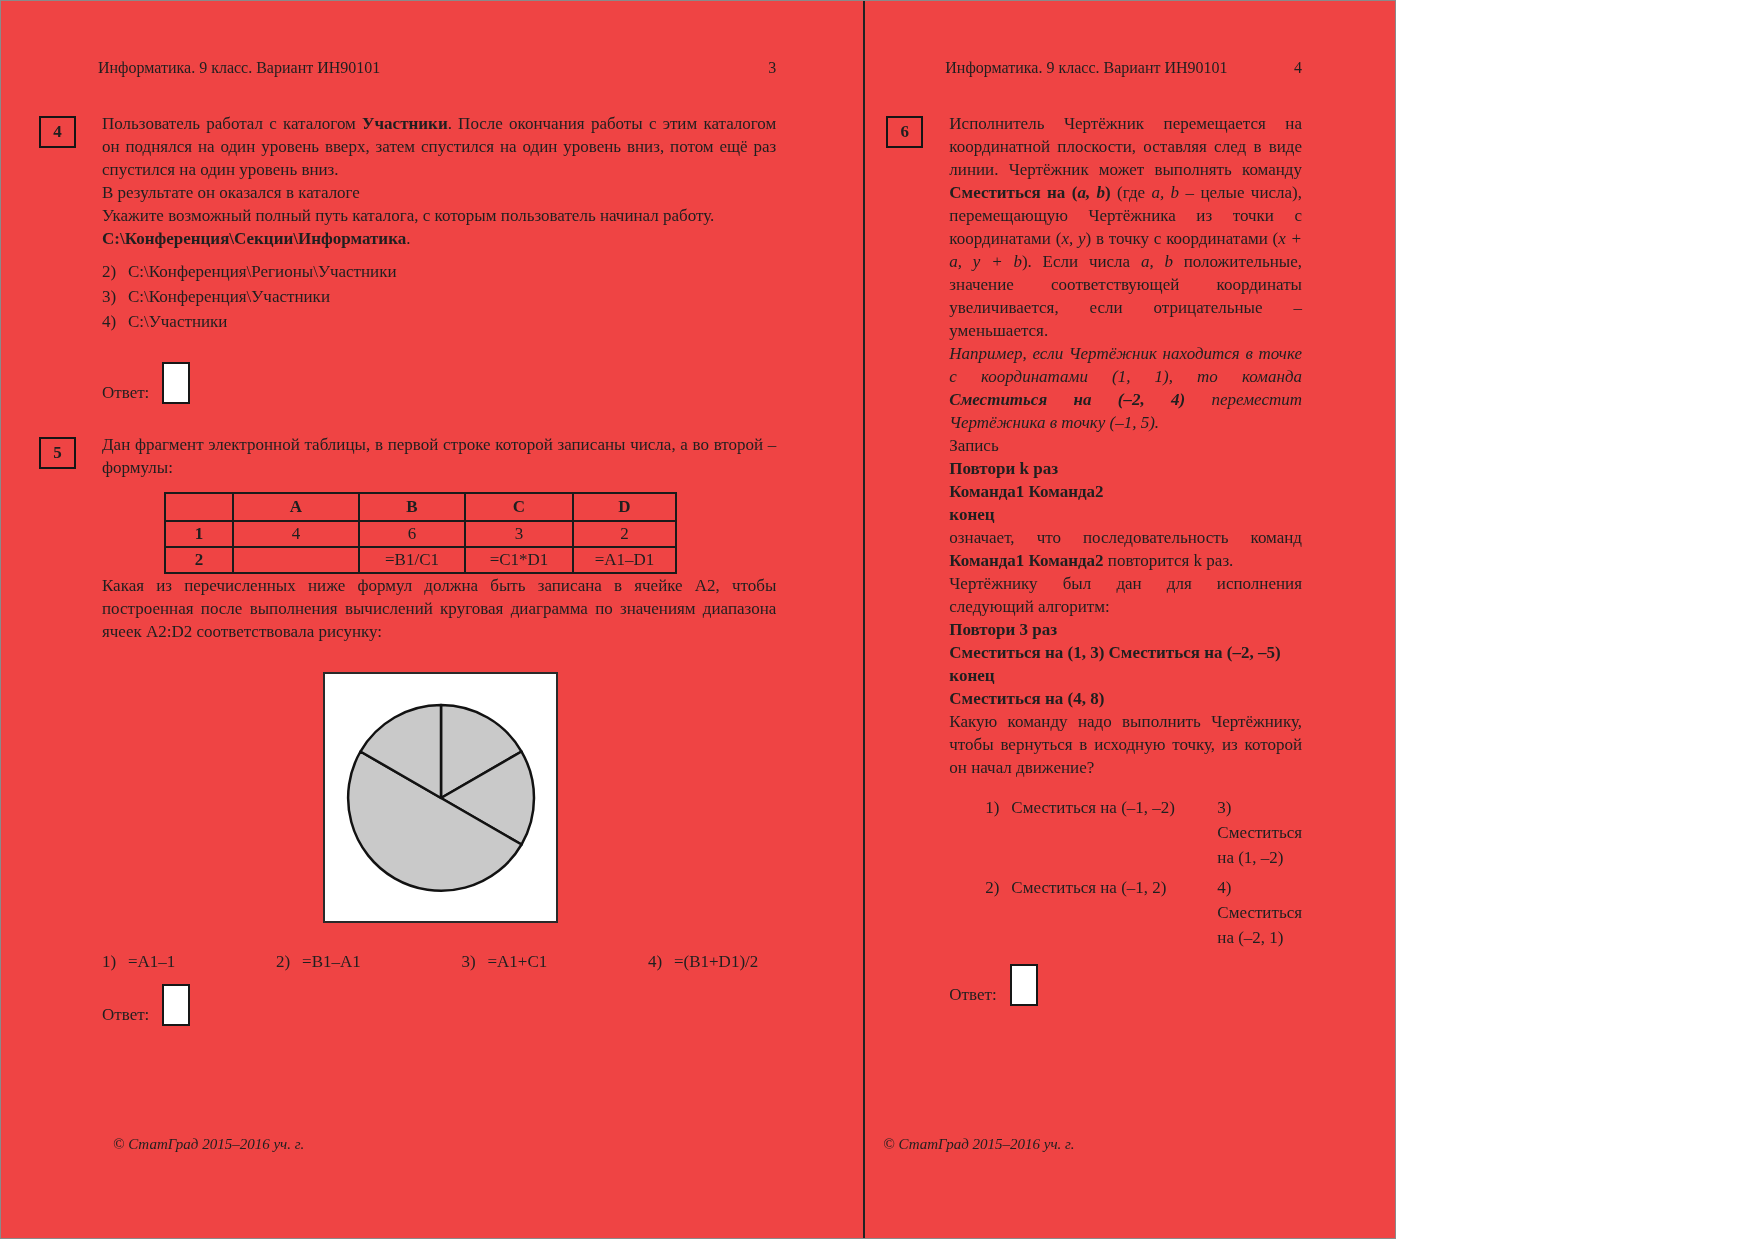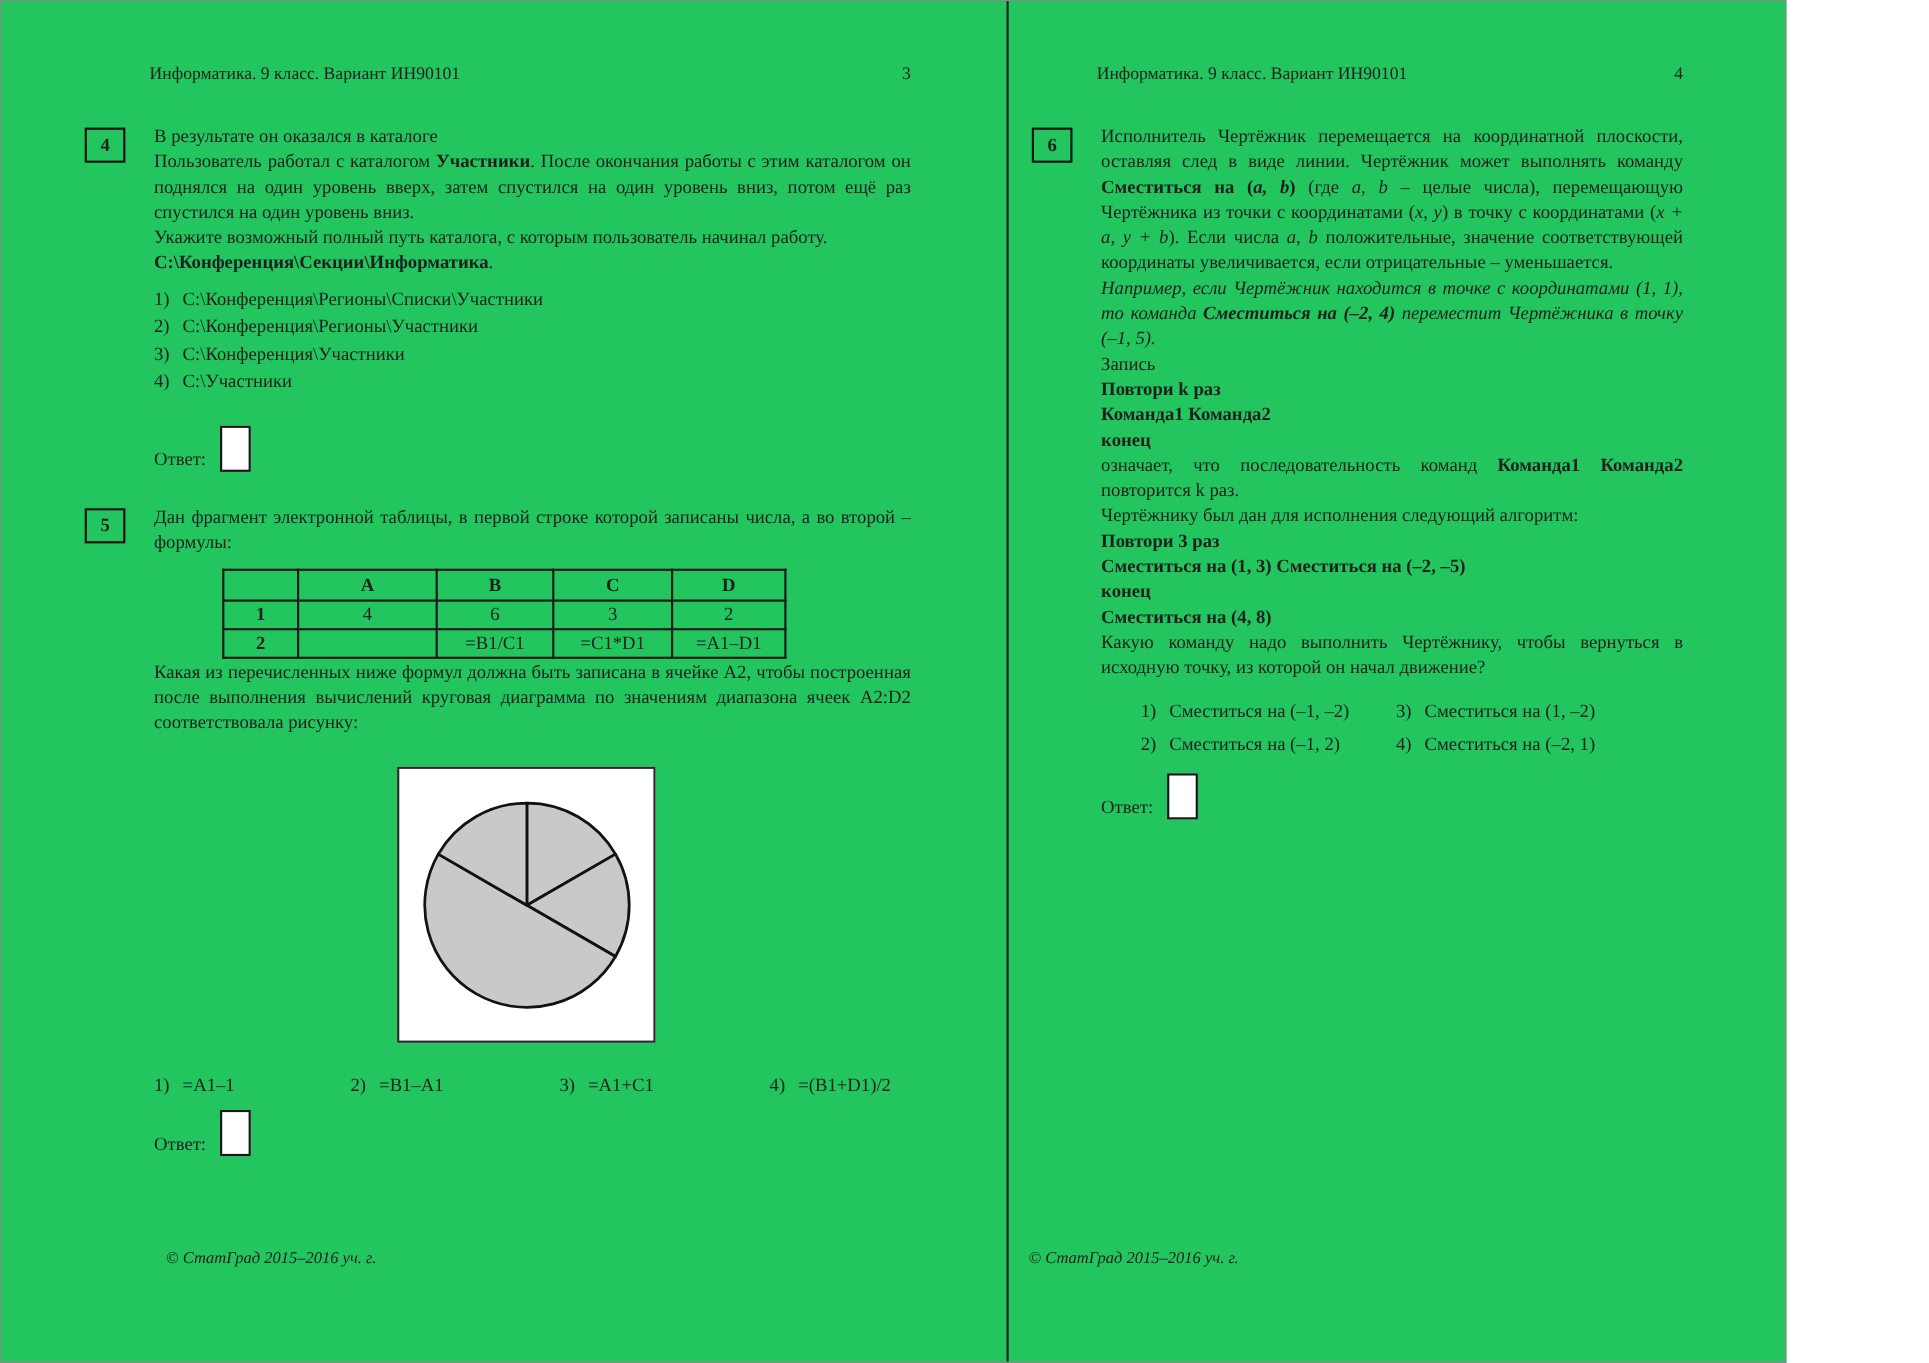--- a/index.html
+++ b/index.html
@@ -1,21 +1,21 @@
 <!DOCTYPE html>
 <html><head>
 <meta charset="utf-8">
 <style>
   html,body{margin:0;padding:0;background:#ffffff;}
   .sheet{
-    width:1624px;height:1239px;box-sizing:border-box;
-    border:1px solid #8a8a8a;background:#22c55e;
+    width:1396px;height:1239px;box-sizing:border-box;
+    border:1px solid #8a8a8a;background:#ef4444;
     display:flex;position:relative;overflow:hidden;
     font-family:"Liberation Serif","DejaVu Serif",serif;
-    color:#1f1f1f;font-size:17px;line-height:23px;padding-left:38px;
+    color:#1f1f1f;font-size:17px;line-height:23px;
   }
   .page{position:relative;box-sizing:border-box;height:100%;}
   .page-left{width:876px;padding:55px 87px 0 38px;}
   .page-right{flex:1;border-left:2px solid #222;padding:55px 93px 0 21px;}
   .page-header{display:flex;justify-content:space-between;margin:0 0 33px 59px;font-size:16px;}
   .question{display:flex;margin:0;}
   .qnum{
     flex:0 0 33px;height:28px;border:2px solid #151515;box-sizing:content-box;
     font-weight:700;text-align:center;line-height:28px;margin-top:4px;
   }
@@ -63,29 +63,26 @@
 
   <div class="page page-left">
     <div class="page-header">
       <span>Информатика. 9 класс. Вариант ИН90101</span>
       <span>3</span>
     </div>
 
     <section class="question">
       <div class="qnum">4</div>
       <div class="qbody">
+        <p class="para"><span>Пользователь работал с каталогом </span><span class="seg-b">Участники</span><span>. После окончания работы с этим каталогом он поднялся на один уровень вверх, затем спустился на один уровень вниз, потом ещё раз спустился на один уровень вниз.</span></p>
         <p class="para"><span>В результате он оказался в каталоге</span></p>
-        <p class="para"><span>Пользователь работал с каталогом </span><span class="seg-b">Участники</span><span>. После окончания работы с этим каталогом он поднялся на один уровень вверх, затем спустился на один уровень вниз, потом ещё раз спустился на один уровень вниз.</span></p>
         <p class="para"><span>Укажите возможный полный путь каталога, с которым пользователь начинал работу.</span></p>
         <p class="para"><span class="seg-b">C:\Конференция\Секции\Информатика</span><span>.</span></p>
 
         <div class="options-v">
-          <div class="opt">
-            <span class="optn">1)</span><span>C:\Конференция\Регионы\Списки\Участники</span>
-          </div>
           <div class="opt">
             <span class="optn">2)</span><span>C:\Конференция\Регионы\Участники</span>
           </div>
           <div class="opt">
             <span class="optn">3)</span><span>C:\Конференция\Участники</span>
           </div>
           <div class="opt">
             <span class="optn">4)</span><span>C:\Участники</span>
           </div>
         </div>

